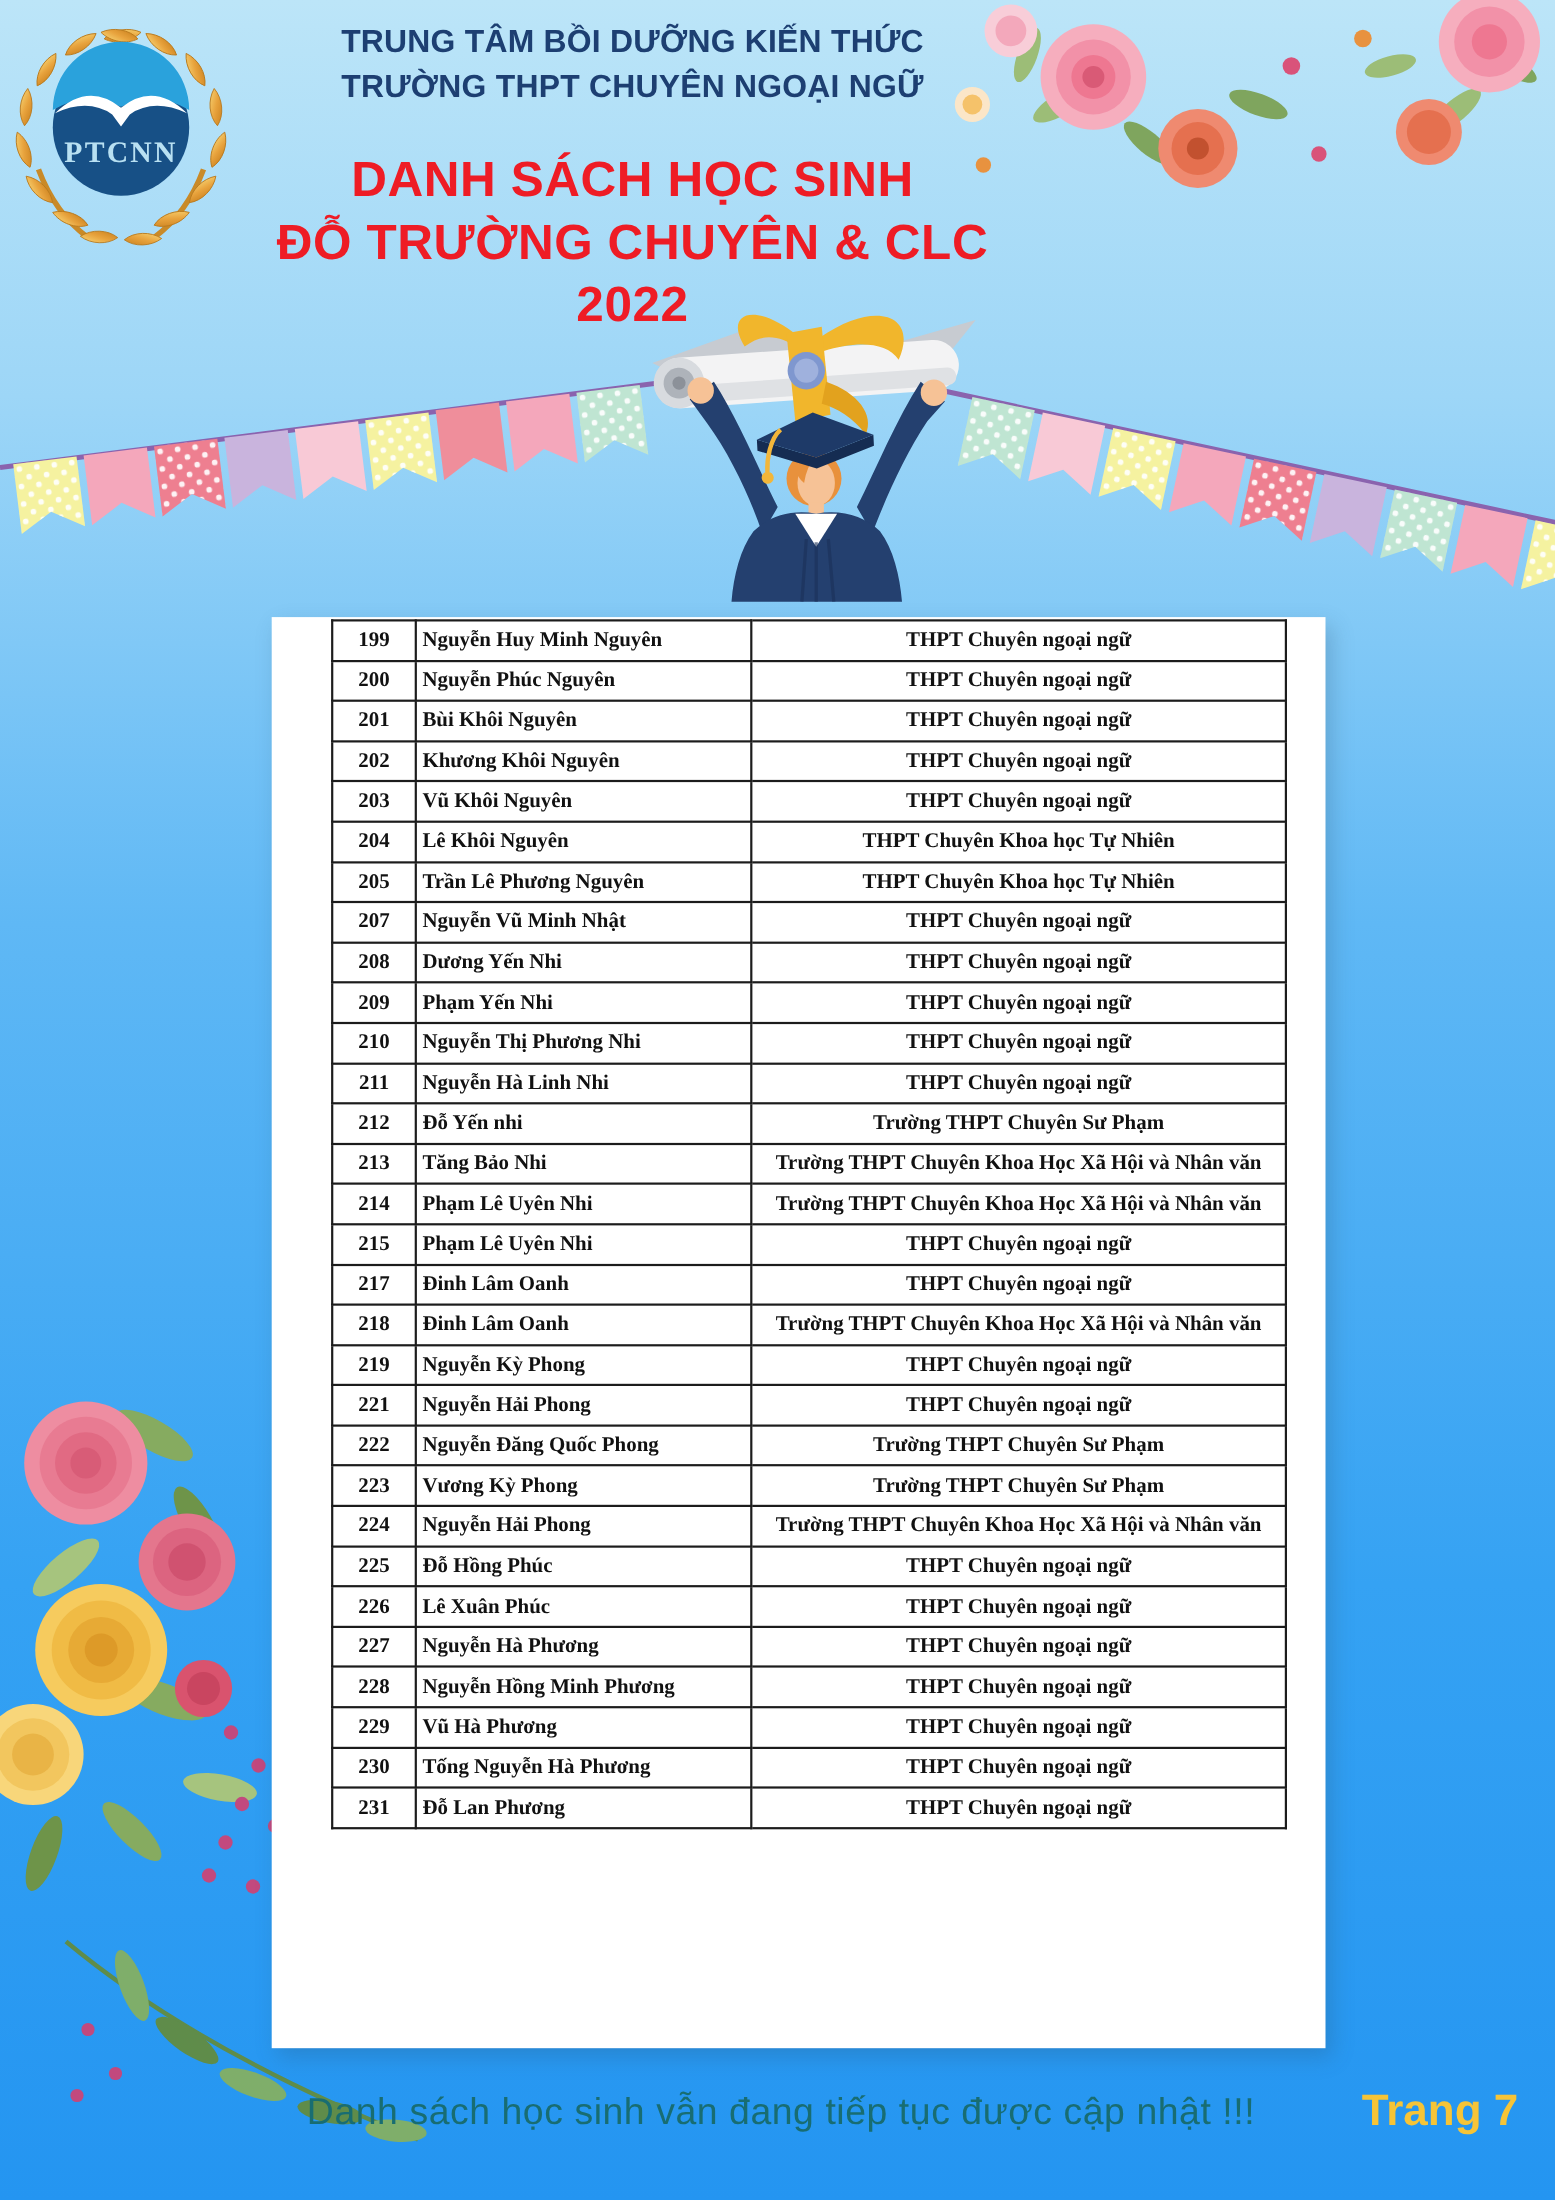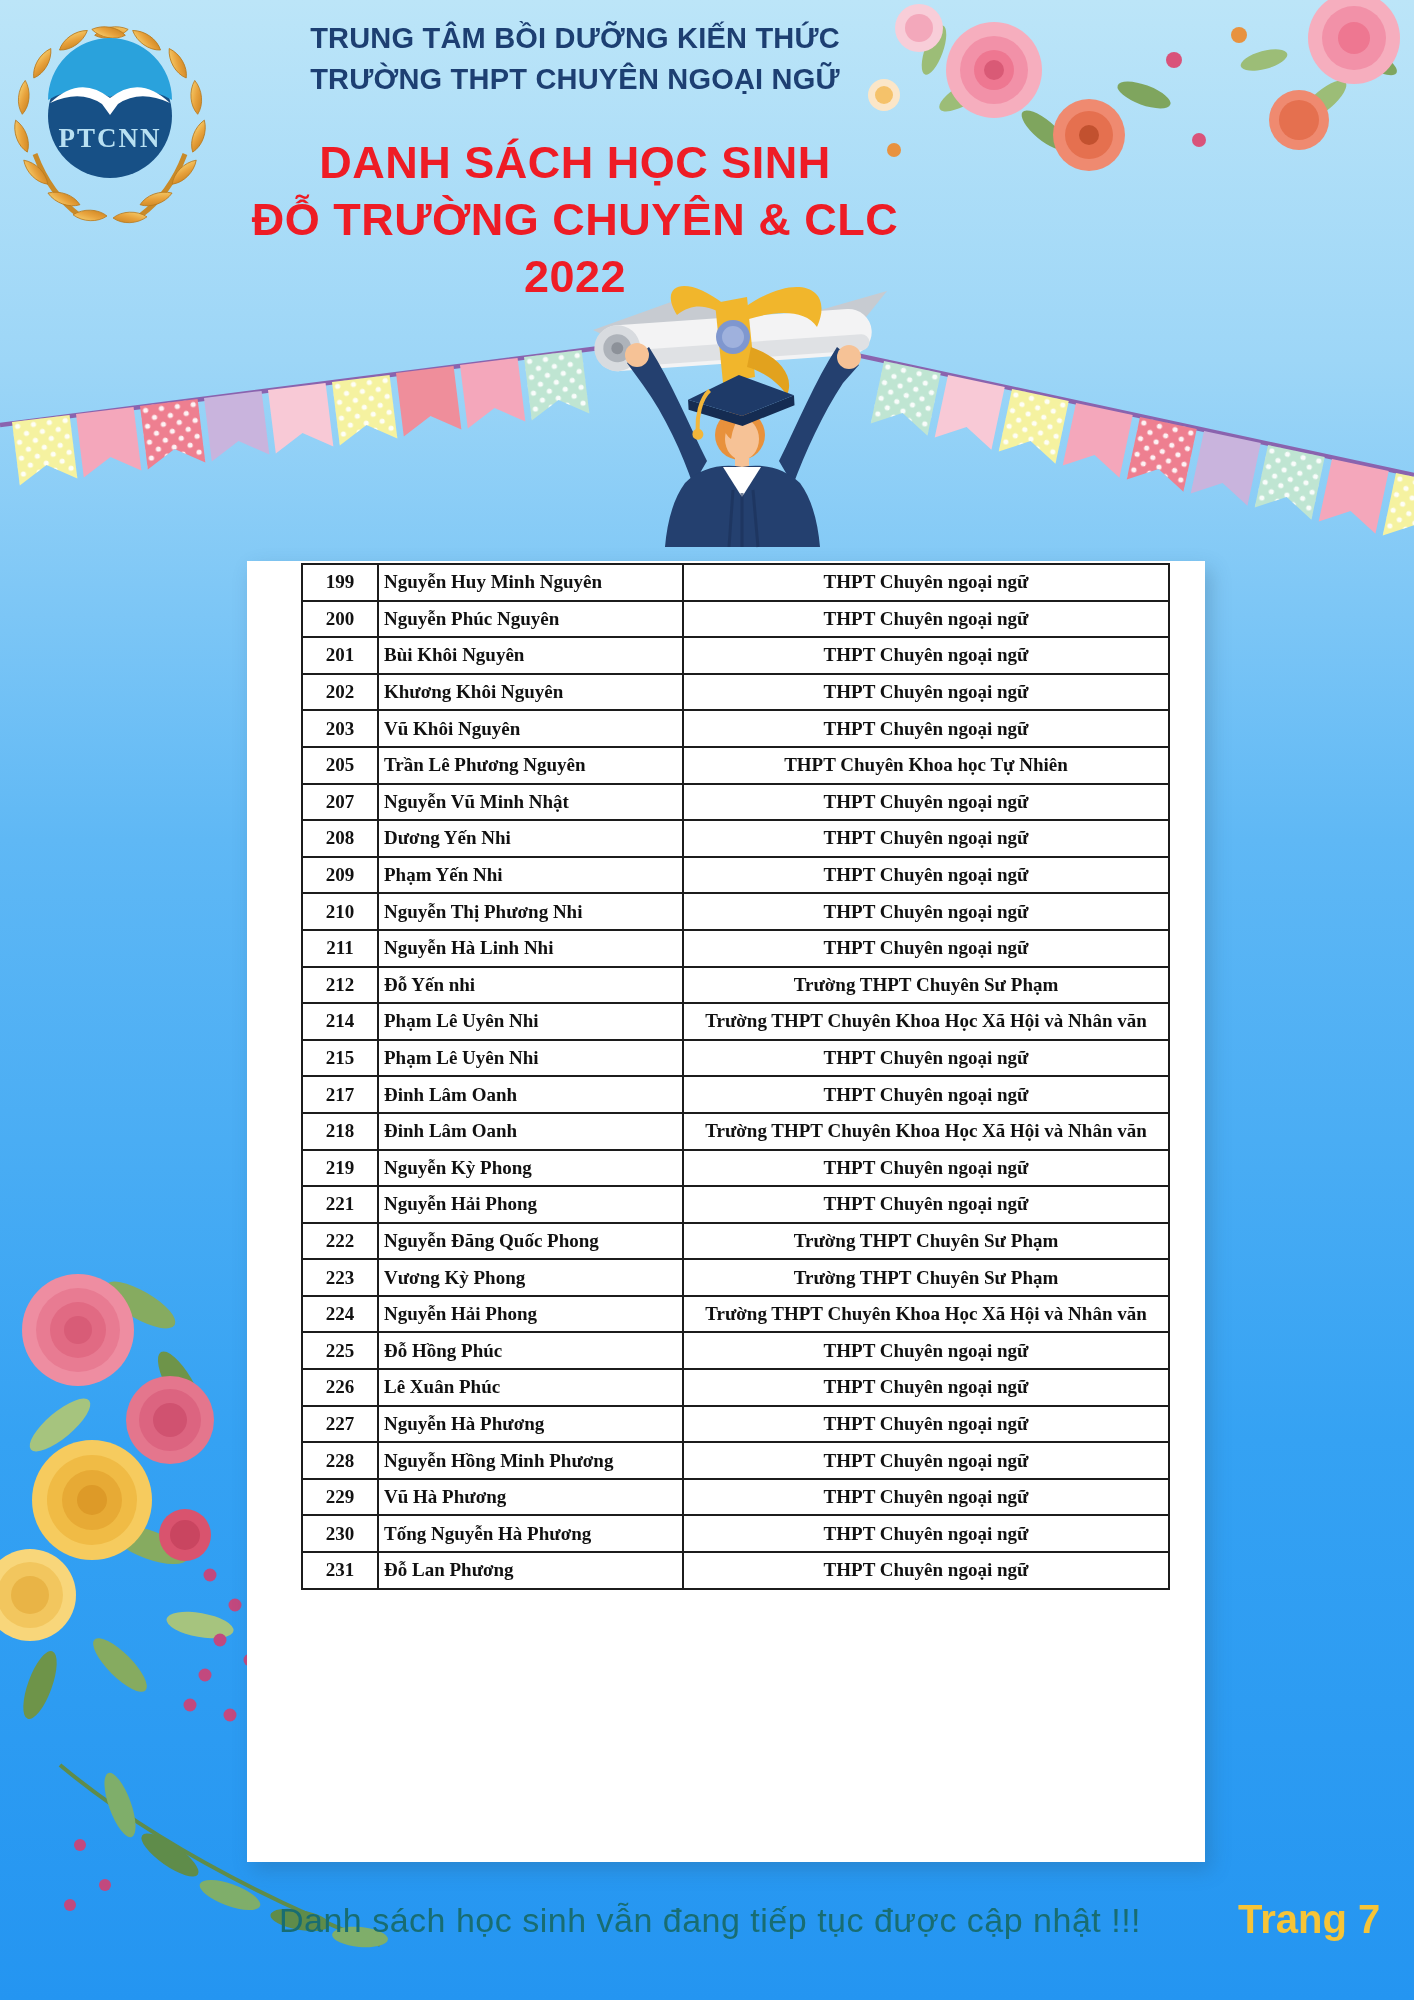--- a/index.html
+++ b/index.html
@@ -252,20 +252,25 @@
       <td class="c-name">Khương Khôi Nguyên</td>
       <td class="c-school">THPT Chuyên ngoại ngữ</td>
     </tr>
 
     <tr>
       <td class="c-no">203</td>
       <td class="c-name">Vũ Khôi Nguyên</td>
       <td class="c-school">THPT Chuyên ngoại ngữ</td>
     </tr>
 
+    <tr>
+      <td class="c-no">204</td>
+      <td class="c-name">Lê Khôi Nguyên</td>
+      <td class="c-school">THPT Chuyên Khoa học Tự Nhiên</td>
+    </tr>
 
     <tr>
       <td class="c-no">205</td>
       <td class="c-name">Trần Lê Phương Nguyên</td>
       <td class="c-school">THPT Chuyên Khoa học Tự Nhiên</td>
     </tr>
 
 
     <tr>
       <td class="c-no">207</td>
@@ -296,20 +301,25 @@
       <td class="c-name">Nguyễn Hà Linh Nhi</td>
       <td class="c-school">THPT Chuyên ngoại ngữ</td>
     </tr>
 
     <tr>
       <td class="c-no">212</td>
       <td class="c-name">Đỗ Yến nhi</td>
       <td class="c-school">Trường THPT Chuyên Sư Phạm</td>
     </tr>
 
+    <tr>
+      <td class="c-no">213</td>
+      <td class="c-name">Tăng Bảo Nhi</td>
+      <td class="c-school">Trường THPT Chuyên Khoa Học Xã Hội và Nhân văn</td>
+    </tr>
 
     <tr>
       <td class="c-no">214</td>
       <td class="c-name">Phạm Lê Uyên Nhi</td>
       <td class="c-school">Trường THPT Chuyên Khoa Học Xã Hội và Nhân văn</td>
     </tr>
 
     <tr>
       <td class="c-no">215</td>
       <td class="c-name">Phạm Lê Uyên Nhi</td>

